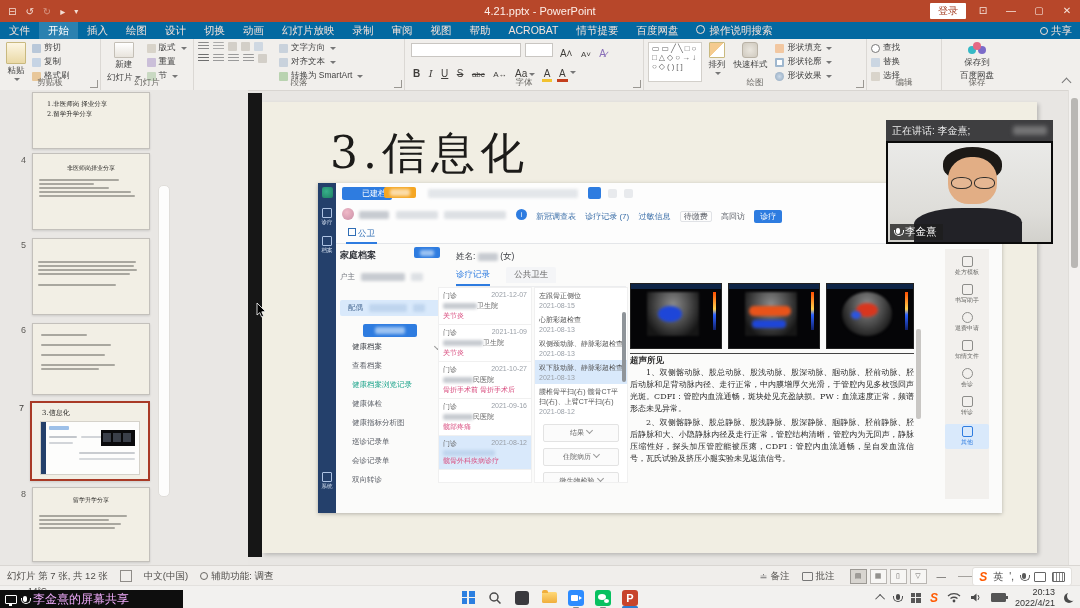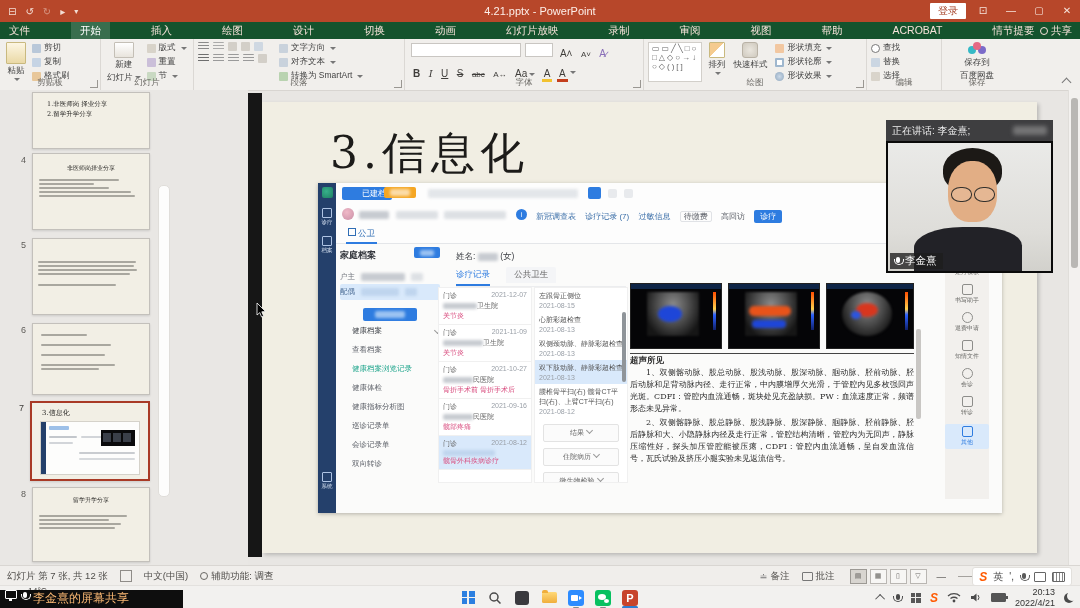--- a/index.html
+++ b/index.html
@@ -7,21 +7,21 @@
     font-family:"Liberation Sans","DejaVu Sans",sans-serif;-webkit-font-smoothing:antialiased;}
   .abs{position:absolute;}
   .flex{display:flex;align-items:center;}
   
   .titlebar{left:0;top:0;width:1080px;height:22px;background:#B7472A;color:#fff;font-size:11px;}
   .qat{gap:9px;padding-left:8px;color:#F3DDD4;font-size:10px;}
   .t-title{left:0;top:0;width:100%;height:22px;text-align:center;line-height:22px;font-size:11px;color:#FDEFE9;}
   .login-pill{background:#fff;color:#A33E22;font-size:10px;padding:1px 8px;border-radius:1px;}
   .winbtn{width:22px;text-align:center;color:#F6E4DC;font-size:10px;line-height:22px;}
   
-  .ribbontabs{left:0;top:22px;width:1080px;height:17px;background:#14532d;color:#F6E2D9;font-size:10.5px;gap:32px;}
+  .ribbontabs{left:0;top:22px;width:1080px;height:17px;background:#0369a1;color:#F6E2D9;font-size:10.5px;}
   .rtab{padding:0 9px;line-height:17px;white-space:nowrap;}
   .rtab.active{background:rgba(255,255,255,0.16);color:#fff;}
   .bulb{display:inline-block;width:7px;height:7px;border:1px solid #F6E2D9;border-radius:50%;margin-right:4px;}
   .share-wrap{position:absolute;right:8px;top:22px;height:17px;color:#F6E2D9;font-size:10.5px;display:flex;align-items:center;gap:3px;}
   .person-ic{display:inline-block;width:6px;height:6px;border:1px solid #F6E2D9;border-radius:50%;position:relative;}
   
   .ribbon{left:0;top:39px;width:1080px;height:51px;background:#F1EFEC;border-bottom:1px solid #D8D5D1;display:flex;}
   .rgroup{position:relative;height:100%;border-right:1px solid #DBD8D4;display:flex;flex-direction:column;}
   .rg-label{position:absolute;bottom:1px;left:0;width:100%;text-align:center;font-size:8.5px;color:#6A6864;}
   .rg-body{flex:1;display:flex;padding:3px 4px 11px 4px;gap:4px;}
@@ -83,21 +83,21 @@
   .rail{position:absolute;left:627px;top:66px;width:44px;height:250px;background:#F2F0ED;font-size:6px;color:#6B6B68;text-align:center;}
   .rail-item{margin-top:7px;}
   .rail-ic{display:block;width:9px;height:9px;border:1px solid #8D8D8A;border-radius:2px;margin:0 auto 1px auto;}
   .rail-item.sel{background:#D9E9FB;color:#2E7CE0;border-radius:2px;padding:2px 0;}
   .rail-item.sel .rail-ic{border-color:#2E7CE0;}
   .vscroll-thumb{background:#B9B7B4;border-radius:3px;}
   
   .webcam{left:886px;top:120px;width:167px;height:124px;z-index:30;}
   .cam-header{height:21px;background:#3E3E40;color:#EDEDED;font-size:10px;display:flex;align-items:center;padding:0 6px;justify-content:space-between;}
   .cam-smear{width:34px;height:9px;background:rgba(160,160,160,.55);filter:blur(2px);border-radius:2px;}
-  .cam-video{position:relative;height:132px;background:linear-gradient(180deg,#EAEAE8 0%,#DEDDD9 70%,#D2D1CC 100%);border:2px solid #0A0A0A;box-sizing:border-box;overflow:hidden;padding-left:8px;}
+  .cam-video{position:relative;height:103px;background:linear-gradient(180deg,#EAEAE8 0%,#DEDDD9 70%,#D2D1CC 100%);border:2px solid #0A0A0A;box-sizing:border-box;overflow:hidden;padding-left:8px;}
   .hair{position:absolute;left:34%;top:4%;width:36%;height:34%;background:#1C1916;border-radius:50% 50% 42% 42%;}
   .face{position:absolute;left:37%;top:14%;width:30%;height:48%;background:#E2AE85;border-radius:46% 46% 42% 42%;}
   .glasses{position:absolute;left:38.5%;top:34%;width:27%;height:12%;display:flex;gap:2px;}
   .glasses span{flex:1;border:1.2px solid #33302C;border-radius:45%;background:rgba(255,255,255,.12);}
   .torso{position:absolute;left:16%;bottom:-2%;width:66%;height:36%;background:#222227;border-radius:45% 40% 0 0;}
   .cam-name{position:absolute;left:2px;bottom:2px;background:rgba(30,30,30,.78);color:#fff;font-size:10.5px;padding:1px 6px 1px 4px;display:flex;align-items:center;gap:3px;}
   .mic{display:inline-block;width:4px;height:6px;background:currentColor;border-radius:2px;position:relative;margin:0 2px 2px 2px;}
   .mic::after{content:'';position:absolute;left:-2.5px;top:2px;width:8px;height:5px;border:1px solid currentColor;border-top:none;border-radius:0 0 5px 5px;}
   
   .statusbar{left:0;top:565px;width:1080px;height:20px;background:#F0EEEB;border-top:1px solid #D9D6D2;font-size:9.5px;color:#4F4D4A;}
@@ -119,21 +119,21 @@
   .sq-app{width:16px;height:16px;border-radius:3px;}
   .tb-tray{position:absolute;right:6px;top:0;height:23px;display:flex;align-items:center;gap:9px;color:#444;}
   .chev-u{display:inline-block;width:6px;height:6px;border-left:1.5px solid #555;border-top:1.5px solid #555;transform:rotate(45deg) translateY(2px);}
   .batt{width:13px;height:7px;border:1px solid #555;border-radius:1px;position:relative;background:#555;}
   .batt::after{content:'';position:absolute;right:-3px;top:1.5px;width:2px;height:3px;background:#555;}
   .moon{width:10px;height:10px;border-radius:50%;box-shadow:inset 3px -2px 0 0 #4A4A4A;}
   .clock{font-size:9px;text-align:right;line-height:1.15;color:#333;}
   .grid4{width:10px;height:10px;display:grid;grid-template-columns:1fr 1fr;grid-template-rows:1fr 1fr;gap:1px;}
   .grid4 span{background:#575757;}
   
-  .badge{left:0;top:590px;width:178px;height:18px;background:#0E0E0E;color:#fdba74;font-size:12px;display:flex;gap:4px;padding-left:5px;z-index:40;}
+  .badge{left:0;top:590px;width:178px;height:18px;background:#0E0E0E;color:#f0abfc;font-size:12px;display:flex;align-items:center;gap:4px;padding-left:5px;z-index:40;}
   .monitor-ic{display:inline-block;width:10px;height:7px;border:1.2px solid #fff;border-radius:1px;position:relative;}
   .monitor-ic::after{content:'';position:absolute;left:2.5px;bottom:-3px;width:3px;height:2px;background:#fff;}
   .weather{left:28px;top:586px;font-size:8.5px;color:#4E4C49;z-index:35;}
   .cursor{left:256px;top:303px;z-index:50;}
   .edit-vscroll{left:1068px;top:90px;width:12px;height:475px;background:#F3F1EF;border-left:1px solid #E0DEDA;}
 </style>
 </head>
 <body>
 
 <div id="screen">
@@ -494,21 +494,21 @@
       <div class="leftpanel">
         <div style="font-size:9px;color:#33363C;font-weight:bold;">
           <span>家庭档案</span>
           <span class="pill pill-blue" style="float:right;margin-top:-2px;"><span class="redact" style="width:14px;height:6px;background:#9CC3F2;"></span></span>
         </div>
         <div style="margin-top:10px;font-size:7.5px;color:#70747C;">
           <span>户主</span>
           <span class="redact" style="width:44px;height:8px;margin-left:4px;"></span>
           <span class="redact" style="width:12px;height:8px;margin-left:4px;background:#DDE0E4;"></span>
         </div>
-        <div style="margin-top:2px;background:#D9E9FB;border-radius:2px;padding:3px 0;font-size:7.5px;color:#4A6B94;">
+        <div style="margin-top:18px;background:#D9E9FB;border-radius:2px;padding:3px 8px;font-size:7.5px;color:#4A6B94;">
           <span>配偶</span>
           <span class="redact" style="width:38px;height:8px;margin-left:4px;background:#BFD5EE;"></span>
           <span class="redact" style="width:12px;height:8px;margin-left:4px;background:#BFD5EE;"></span>
         </div>
         <div style="margin-top:8px;text-align:center;">
           <span class="pill pill-blue" style="padding:2px 12px;"><span class="redact" style="width:30px;height:7px;background:#9CC3F2;"></span></span>
         </div>
         <div class="lp-menu">
           <div style="padding-left:0;color:#3E4248;"><span>健康档案</span><span class="chev-d" style="float:right;margin-top:7px;"></span></div>
           <div>查看档案</div>

